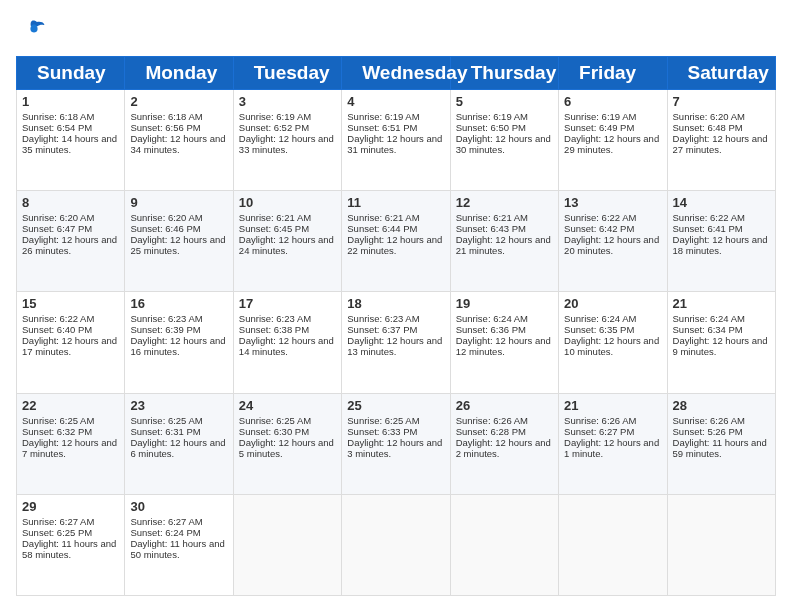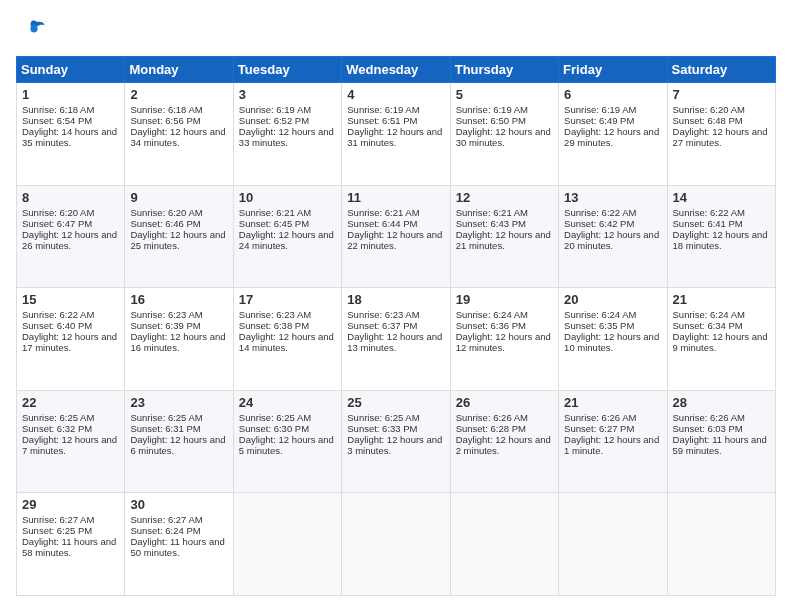--- a/index.html
+++ b/index.html
@@ -47,23 +47,23 @@
     .calendar {
       flex: 1;
       border: 1px solid #ccc;
       border-collapse: collapse;
       width: 100%;
       table-layout: fixed;
     }
     .calendar th {
       background: #1565c0;
       color: #fff;
-      font-size: 13px;
+      font-size: 19px;
       font-weight: bold;
-      padding: 5px 4px;
+      padding: 5px 20px;
       text-align: left;
       border: 1px solid #1a6fd4;
     }
     .calendar td {
       vertical-align: top;
       border: 1px solid #ddd;
       padding: 4px 5px;
       font-size: 9.5px;
       color: #333;
       height: 82px;
@@ -144,21 +144,21 @@
           <td><span class="day-num">20</span><span>Sunrise: 6:24 AM</span><br><span>Sunset: 6:35 PM</span><br><span>Daylight: 12 hours and 10 minutes.</span></td>
           <td><span class="day-num">21</span><span>Sunrise: 6:24 AM</span><br><span>Sunset: 6:34 PM</span><br><span>Daylight: 12 hours and 9 minutes.</span></td>
         </tr>
         <tr>
           <td><span class="day-num">22</span><span>Sunrise: 6:25 AM</span><br><span>Sunset: 6:32 PM</span><br><span>Daylight: 12 hours and 7 minutes.</span></td>
           <td><span class="day-num">23</span><span>Sunrise: 6:25 AM</span><br><span>Sunset: 6:31 PM</span><br><span>Daylight: 12 hours and 6 minutes.</span></td>
           <td><span class="day-num">24</span><span>Sunrise: 6:25 AM</span><br><span>Sunset: 6:30 PM</span><br><span>Daylight: 12 hours and 5 minutes.</span></td>
           <td><span class="day-num">25</span><span>Sunrise: 6:25 AM</span><br><span>Sunset: 6:33 PM</span><br><span>Daylight: 12 hours and 3 minutes.</span></td>
           <td><span class="day-num">26</span><span>Sunrise: 6:26 AM</span><br><span>Sunset: 6:28 PM</span><br><span>Daylight: 12 hours and 2 minutes.</span></td>
           <td><span class="day-num">21</span><span>Sunrise: 6:26 AM</span><br><span>Sunset: 6:27 PM</span><br><span>Daylight: 12 hours and 1 minute.</span></td>
-          <td><span class="day-num">28</span><span>Sunrise: 6:26 AM</span><br><span>Sunset: 6:03 PM</span><br><span>Daylight: 11 hours and 59 minutes.</span></td>
+          <td><span class="day-num">28</span><span>Sunrise: 6:26 AM</span><br><span>Sunset: 5:26 PM</span><br><span>Daylight: 11 hours and 59 minutes.</span></td>
         </tr>
         <tr>
           <td><span class="day-num">29</span><span>Sunrise: 6:27 AM</span><br><span>Sunset: 6:25 PM</span><br><span>Daylight: 11 hours and 58 minutes.</span></td>
           <td><span class="day-num">30</span><span>Sunrise: 6:27 AM</span><br><span>Sunset: 6:24 PM</span><br><span>Daylight: 11 hours and 50 minutes.</span></td>
           <td style="background: rgb(249, 249, 249);"></td>
           <td style="background: rgb(249, 249, 249);"></td>
           <td style="background: rgb(249, 249, 249);"></td>
           <td style="background: rgb(249, 249, 249);"></td>
           <td style="background: rgb(249, 249, 249);"></td>
         </tr>

